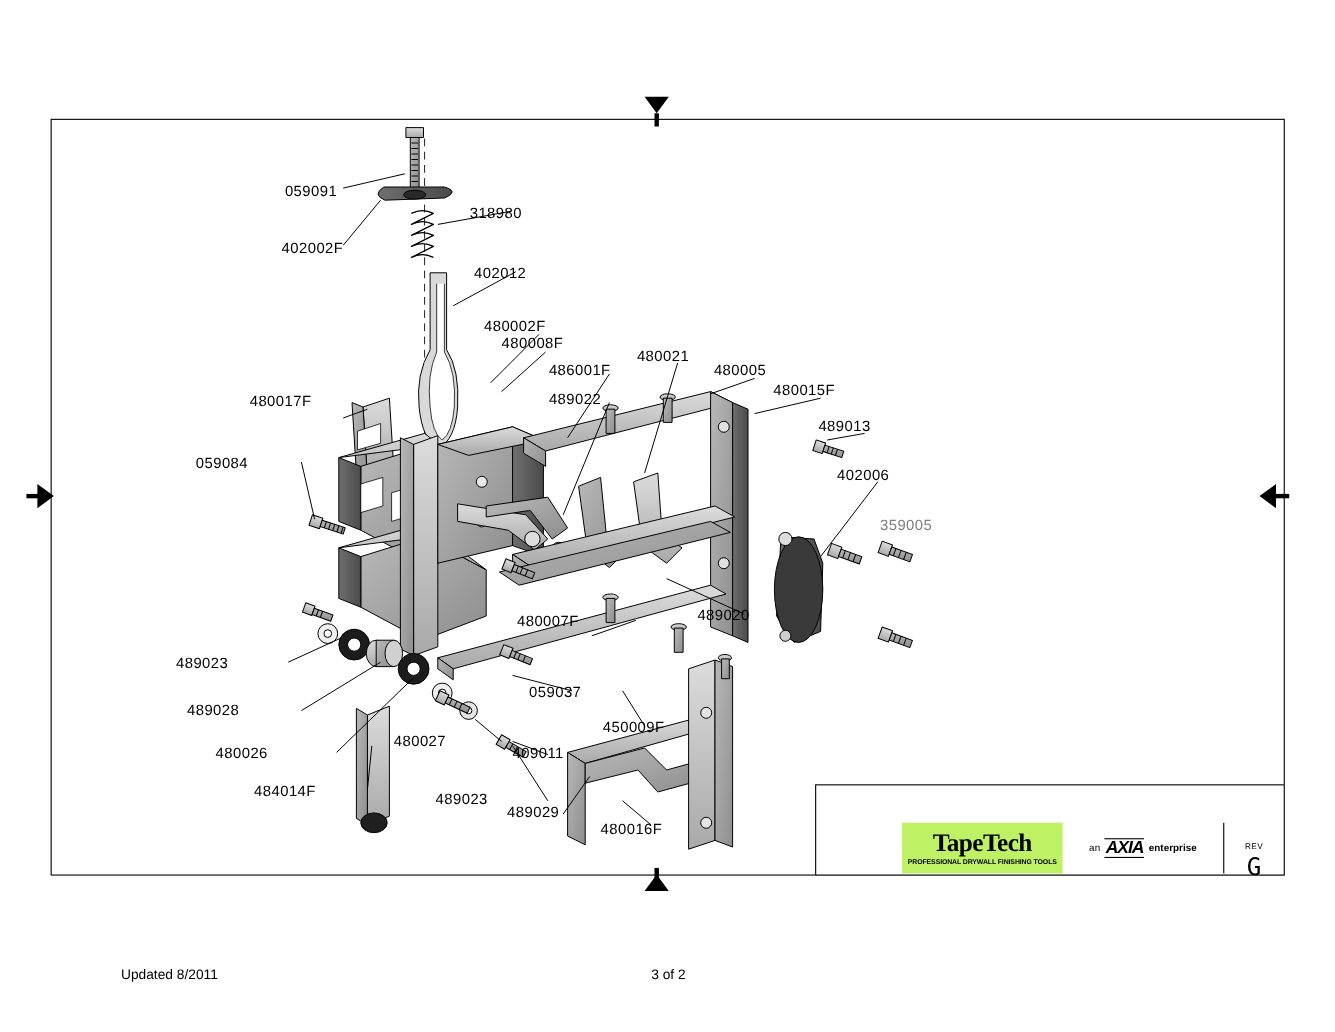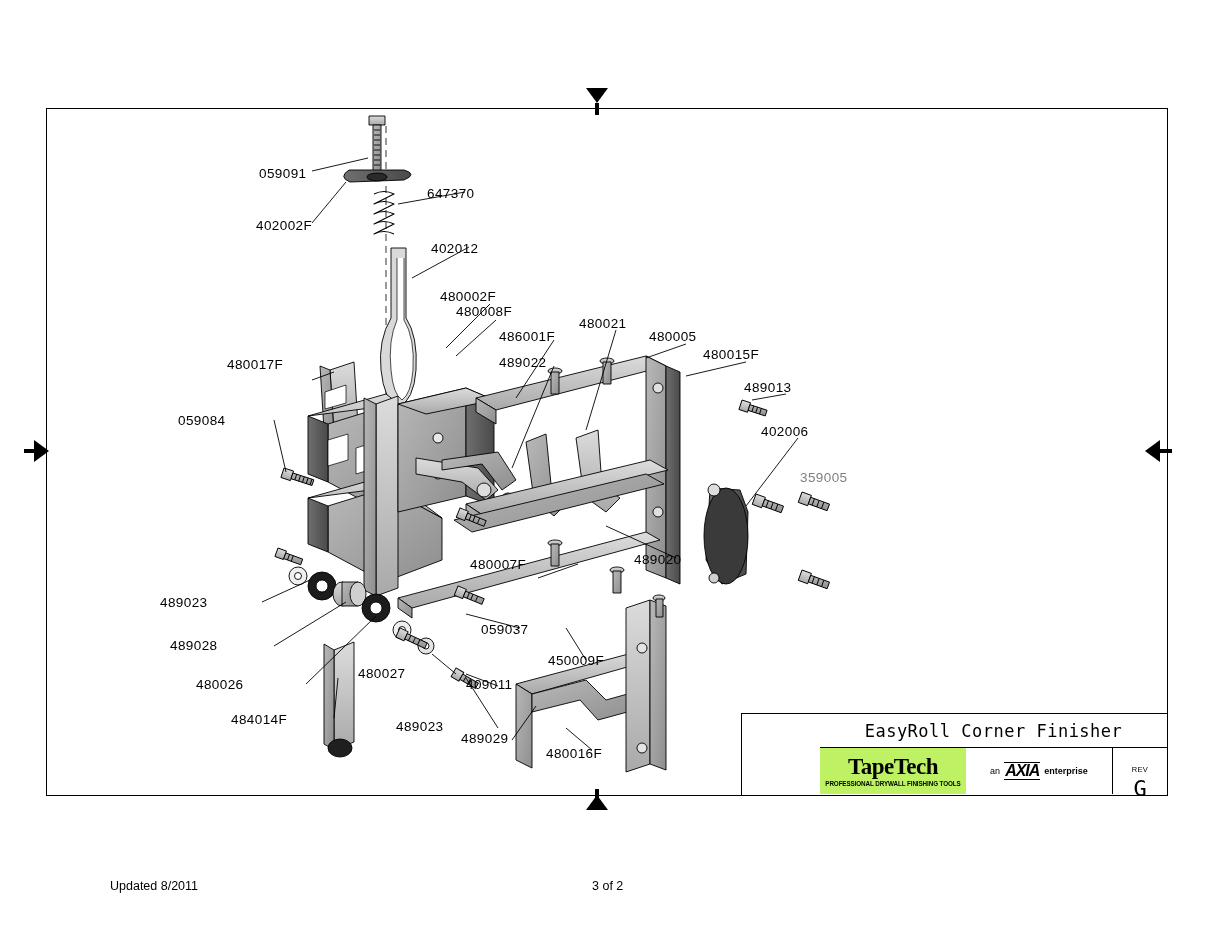--- a/index.html
+++ b/index.html
@@ -510,21 +510,21 @@
       <line x1="410" y1="566" x2="386" y2="546"></line>
       <line x1="452" y1="578" x2="420" y2="566"></line>
       <line x1="452" y1="620" x2="420" y2="570"></line>
       <line x1="466" y1="632" x2="490" y2="598"></line>
       <line x1="546" y1="642" x2="520" y2="620"></line>
     </g>
   </svg>
 
   <div>
     <div class="callout" style="left:259px; top:166px;">059091</div>
-    <div class="callout" style="left:427px; top:186px;">647370</div>
+    <div class="callout" style="left:427px; top:186px;">318980</div>
     <div class="callout" style="left:256px; top:218px;">402002F</div>
     <div class="callout" style="left:431px; top:241px;">402012</div>
     <div class="callout" style="left:440px; top:289px;">480002F</div>
     <div class="callout" style="left:456px; top:304px;">480008F</div>
     <div class="callout" style="left:579px; top:316px;">480021</div>
     <div class="callout" style="left:499px; top:329px;">486001F</div>
     <div class="callout" style="left:649px; top:329px;">480005</div>
     <div class="callout" style="left:499px; top:355px;">489022</div>
     <div class="callout" style="left:703px; top:347px;">480015F</div>
     <div class="callout" style="left:227px; top:357px;">480017F</div>
@@ -541,23 +541,20 @@
     <div class="callout" style="left:196px; top:677px;">480026</div>
     <div class="callout" style="left:358px; top:666px;">480027</div>
     <div class="callout" style="left:466px; top:677px;">409011</div>
     <div class="callout" style="left:231px; top:712px;">484014F</div>
     <div class="callout" style="left:396px; top:719px;">489023</div>
     <div class="callout" style="left:461px; top:731px;">489029</div>
     <div class="callout" style="left:546px; top:746px;">480016F</div>
   </div>
 
   <div class="titleblock">
-    <div class="tb-title">
-      <span>EasyRoll  Corner Finisher</span>
-    </div>
     <div class="tb-logo">
       <div class="logo-main">TapeTech</div>
       <div class="logo-sub">PROFESSIONAL DRYWALL FINISHING TOOLS</div>
     </div>
     <div class="tb-axia">
       <span class="axia-an">an</span>
       <span class="axia-mark">AXIA</span>
       <span class="axia-ent">enterprise</span>
     </div>
     <div class="tb-rev">

